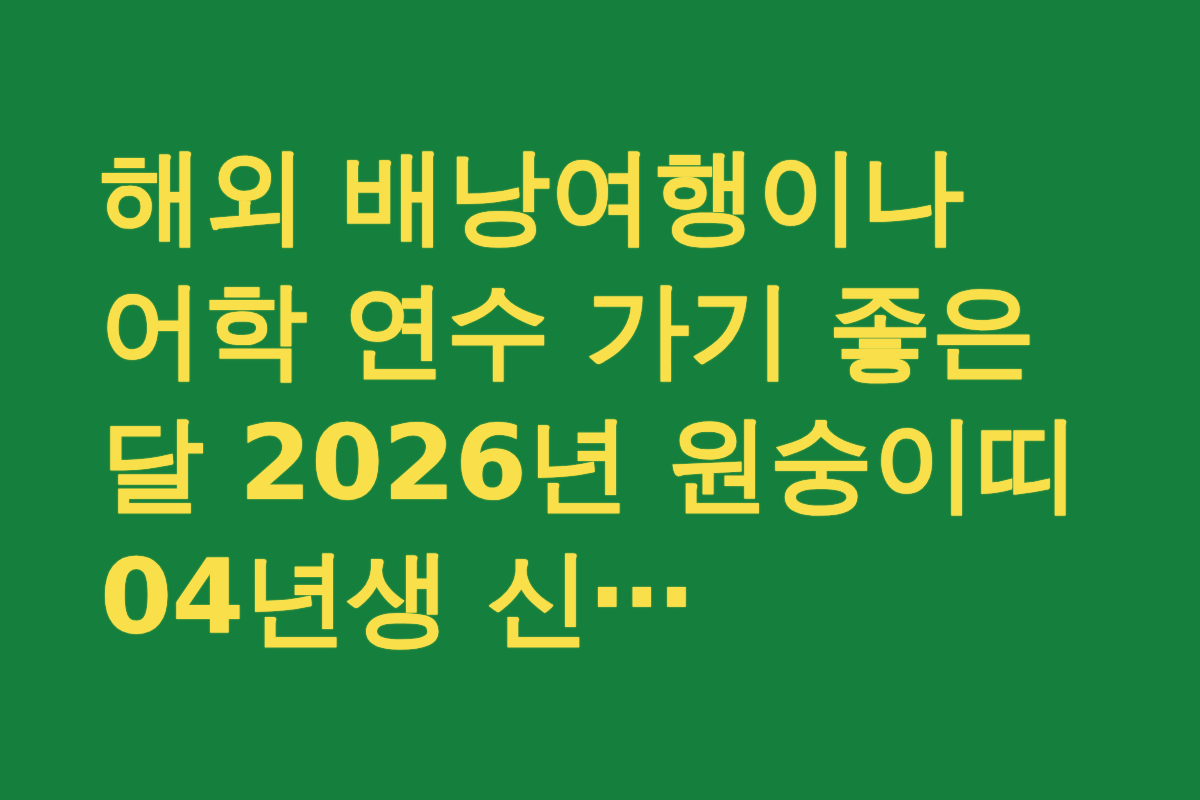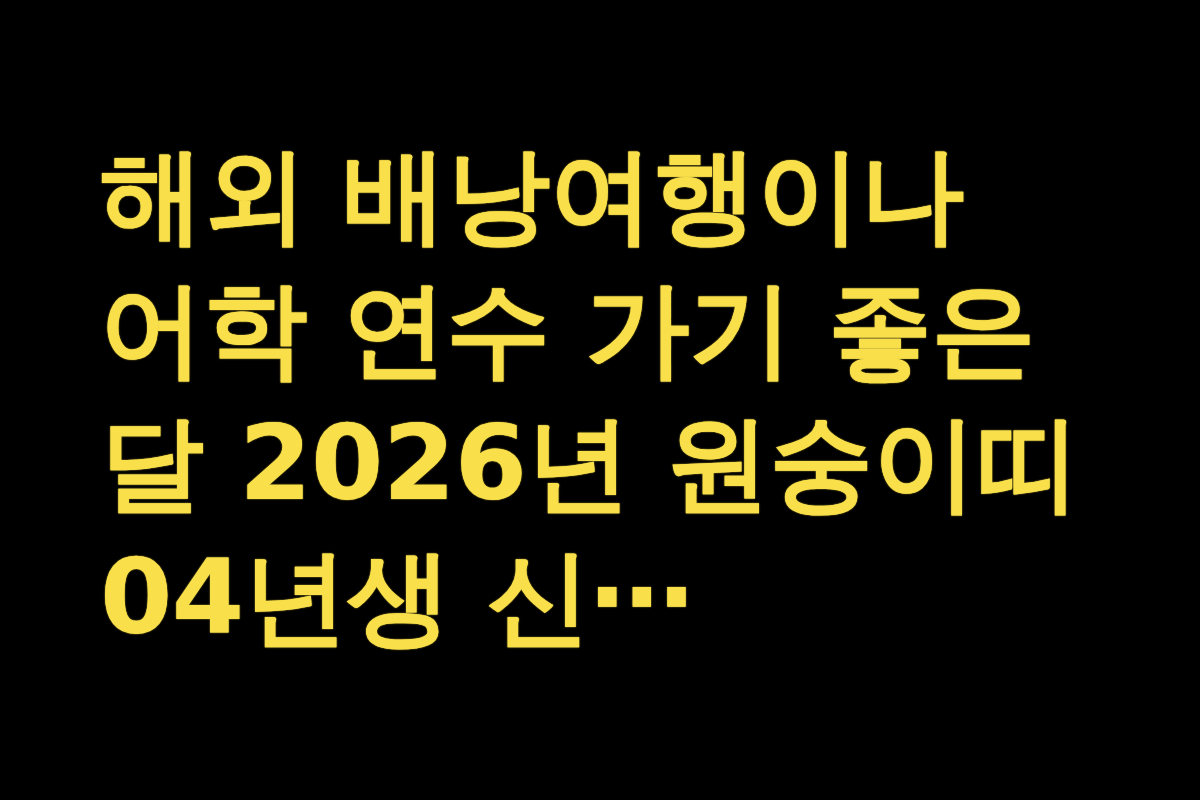--- a/index.html
+++ b/index.html
@@ -48,21 +48,21 @@
     text-align: left;
     
     text-shadow:
       0 0 1px rgba(249, 224, 75, 0.85),
       0 0 2px rgba(249, 224, 75, 0.45);
   }
 </style>
 </head>
 <body>
 
-<div id="thumbnail-card" style="background: #000000; justify-content: center;">
+<div id="thumbnail-card" style="background: #15803d; justify-content: center;">
 
   <div id="headline-block">
 
     <h1 id="headline-text" style="color: rgb(249, 224, 75);">해외 배낭여행이나 어학 연수 가기 좋은 달 2026년 원숭이띠 04년생 신⋯</h1>
 
   </div>
 
 </div>
 
 </body></html>

